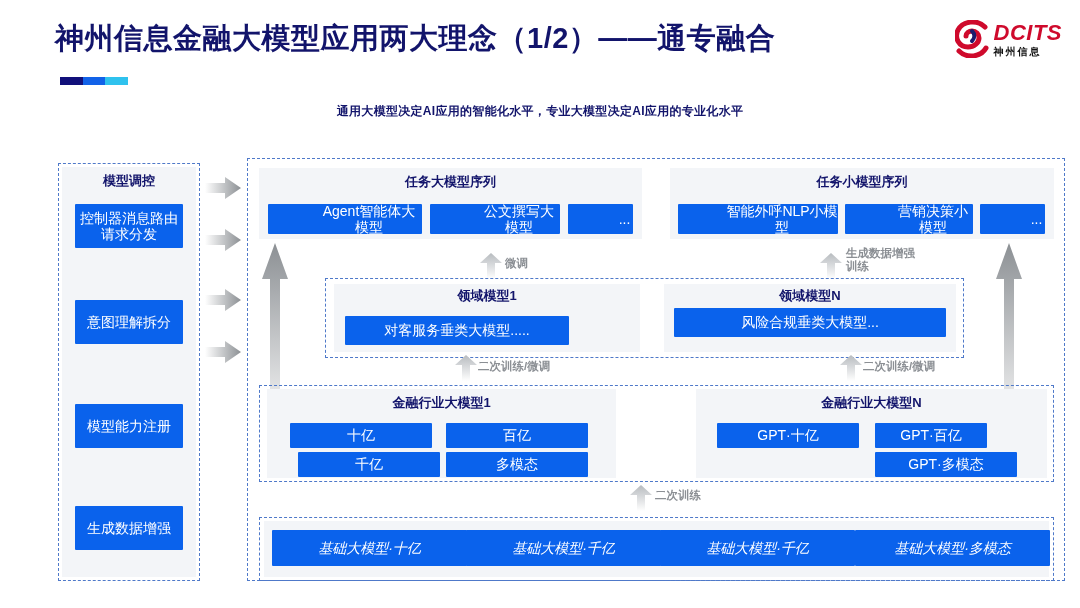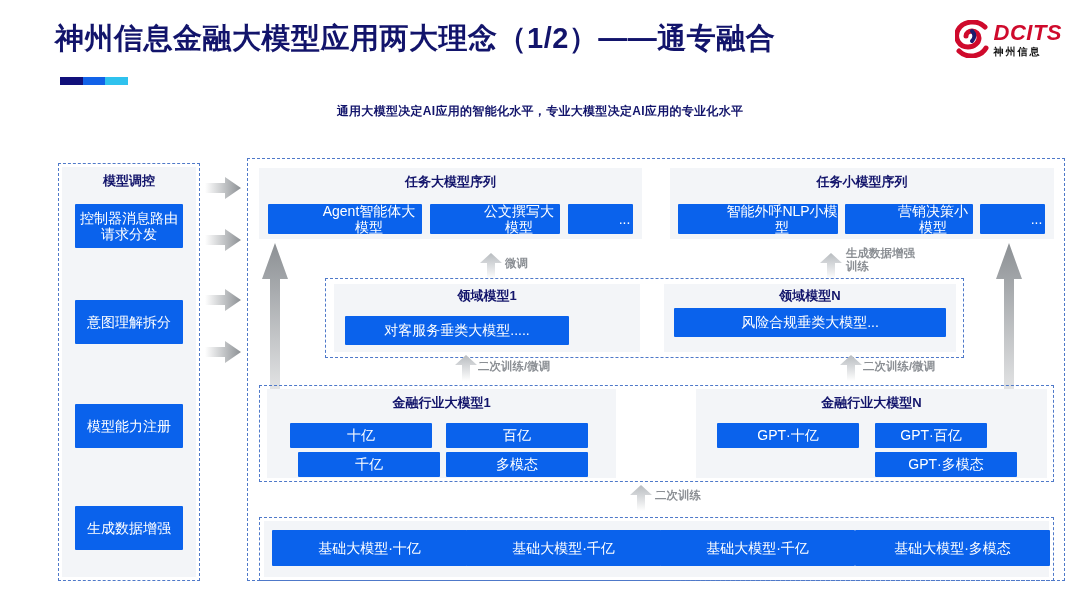--- a/index.html
+++ b/index.html
@@ -81,21 +81,21 @@
   #industry-dash { left: 259px; top: 385px; width: 795px; height: 97px; }
   #ind1-panel { left: 267px; top: 389px; width: 349px; height: 89px; }
   #ind1-title { position: absolute; left: 267px; top: 394px; width: 349px; }
   #indN-panel { left: 696px; top: 389px; width: 351px; height: 89px; }
   #indN-title { position: absolute; left: 696px; top: 394px; width: 351px; }
   .indchip { position: absolute; height: 25px; }
 
   
   #base-dash { left: 259px; top: 517px; width: 795px; height: 64px; }
   #base-panel { left: 264px; top: 521px; width: 785px; height: 56px; }
-  .basechip { position: absolute; top: 530px; height: 36px; width: 195px; }
+  .basechip { position: absolute; top: 530px; height: 36px; width: 195px; font-style: italic; }
 
   
   .uarrow { position: absolute; }
 </style>
 </head>
 <body>
 
 <div id="slide">
 
   <div class="hdr-title">神州信息金融大模型应用两大理念（1/2）——通专融合</div>

